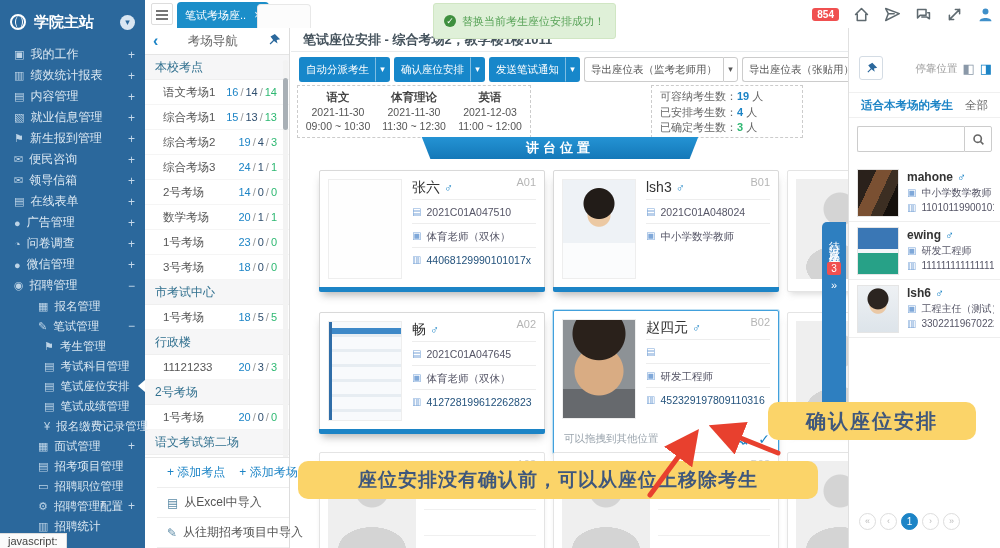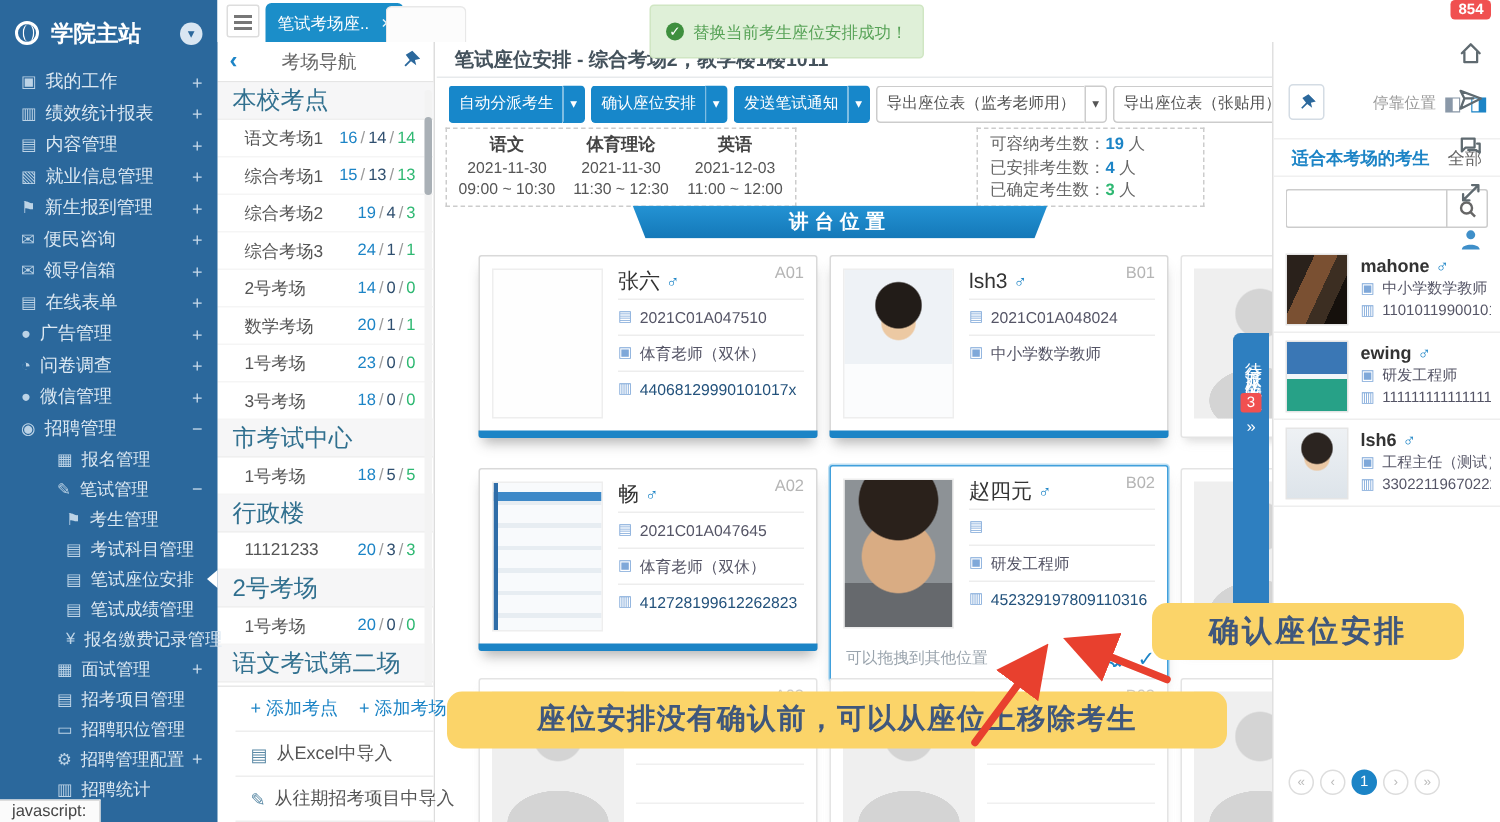--- a/index.html
+++ b/index.html
@@ -46,34 +46,34 @@
   #hamburger { position:absolute; left:6px; top:3px; width:22px; height:22px; border:1px solid #ddd; border-radius:2px; background:#fff; cursor:pointer; }
   #hamburger::before { content:""; position:absolute; left:4px; right:4px; top:6px; height:10px;
      background:linear-gradient(#777 0 2px,transparent 2px 4px,#777 4px 6px,transparent 6px 8px,#777 8px 10px); }
   #page-tab { position:absolute; left:32px; top:2px; height:26px; min-width:76px; background:#1b8ec9; border-radius:4px 4px 0 0; color:#fff; font-size:11px; display:flex; align-items:center; padding:0 8px; cursor:pointer; }
   #page-tab .tx { margin-right:8px; }
   .tab-close::before { content:"×"; color:#e8f4fb; font-size:12px; }
   #ghost-tab { position:absolute; left:112px; top:4px; height:24px; width:54px; border:1px solid #e8e8e8; border-bottom:none; border-radius:4px 4px 0 0; background:#fcfcfc; }
   #toast { position:absolute; left:288px; top:3px; height:20px; background:#dff0d8; border:1px solid #d0e6c3; border-radius:3px; display:flex; align-items:center; padding:17px 10px; font-size:11px; color:#57a257; z-index:70; }
   .toast-check { width:12px; height:12px; border-radius:50%; background:#3e8f3e; color:#fff; font-size:9px; line-height:12px; text-align:center; margin-right:6px; }
   .toast-check::before { content:"✓"; }
-  #top-icons { position:absolute; right:6px; top:0; height:28px; display:flex; align-items:center; gap:14px;flex-direction:column; }
+  #top-icons { position:absolute; right:6px; top:0; height:28px; display:flex; align-items:center; gap:14px; }
   #notif-badge { background:#f05050; color:#fff; font-size:10px; font-weight:bold; border-radius:3px; padding:1px 5px; cursor:pointer; }
   .tico { width:17px; height:17px; cursor:pointer; }
   .tico svg { width:100%; height:100%; stroke:#5f6a70; fill:none; stroke-width:1.8; stroke-linecap:round; stroke-linejoin:round; }
   .tico.avatar svg { stroke:none; fill:#3f8fc9; }
 
   
   #room-nav { position:absolute; left:145px; top:28px; width:145px; bottom:0; background:#fff; border-right:1px solid #ddd; z-index:10; }
   .rn-head { height:27px; border-bottom:1px solid #e5e5e5; display:flex; align-items:center; padding:0 8px; }
   .rn-back::before { content:"‹"; color:#1c84c6; font-size:16px; font-weight:bold; }
   .rn-title { flex:1; text-align:center; color:#666; font-size:12.5px; }
   .rn-pin svg { width:14px; height:14px; fill:#2b689c; }
   .nav-rows {}
-  .g-h { height:25px; line-height:25px; background:#f6f6f7; color:#31708f; padding:0 10px; font-size:16px; border-bottom:1px solid #efefef; }
+  .g-h { height:25px; line-height:25px; background:#f6f6f7; color:#31708f; padding:0 10px; font-size:12px; border-bottom:1px solid #efefef; }
   .g-r { height:25px; display:flex; align-items:center; justify-content:space-between; padding:0 12px 0 18px; border-bottom:1px solid #f5f5f5; cursor:pointer; }
   .g-r .rm { color:#555; font-size:11.5px; white-space:nowrap; }
   .cnt { font-size:11px; white-space:nowrap; }
   .cnt .c1 { color:#1c84c6; font-style:normal; }
   .cnt .c2 { color:#2f4f6f; font-style:normal; }
   .cnt .c3 { color:#2eb872; font-style:normal; }
   .cnt .sp { color:#999; font-style:normal; margin:0 2px; }
   #rn-scroll { position:absolute; right:1px; top:32px; width:5px; height:480px; background:#f3f3f3; border-radius:3px; }
   #rn-scroll::before { content:""; position:absolute; left:0; top:18px; width:5px; height:52px; background:#a9b0b6; border-radius:3px; }
   #rn-foot { position:absolute; left:0; right:0; bottom:0; background:#fff; border-top:1px solid #e8e8e8;padding-left:12px; }

